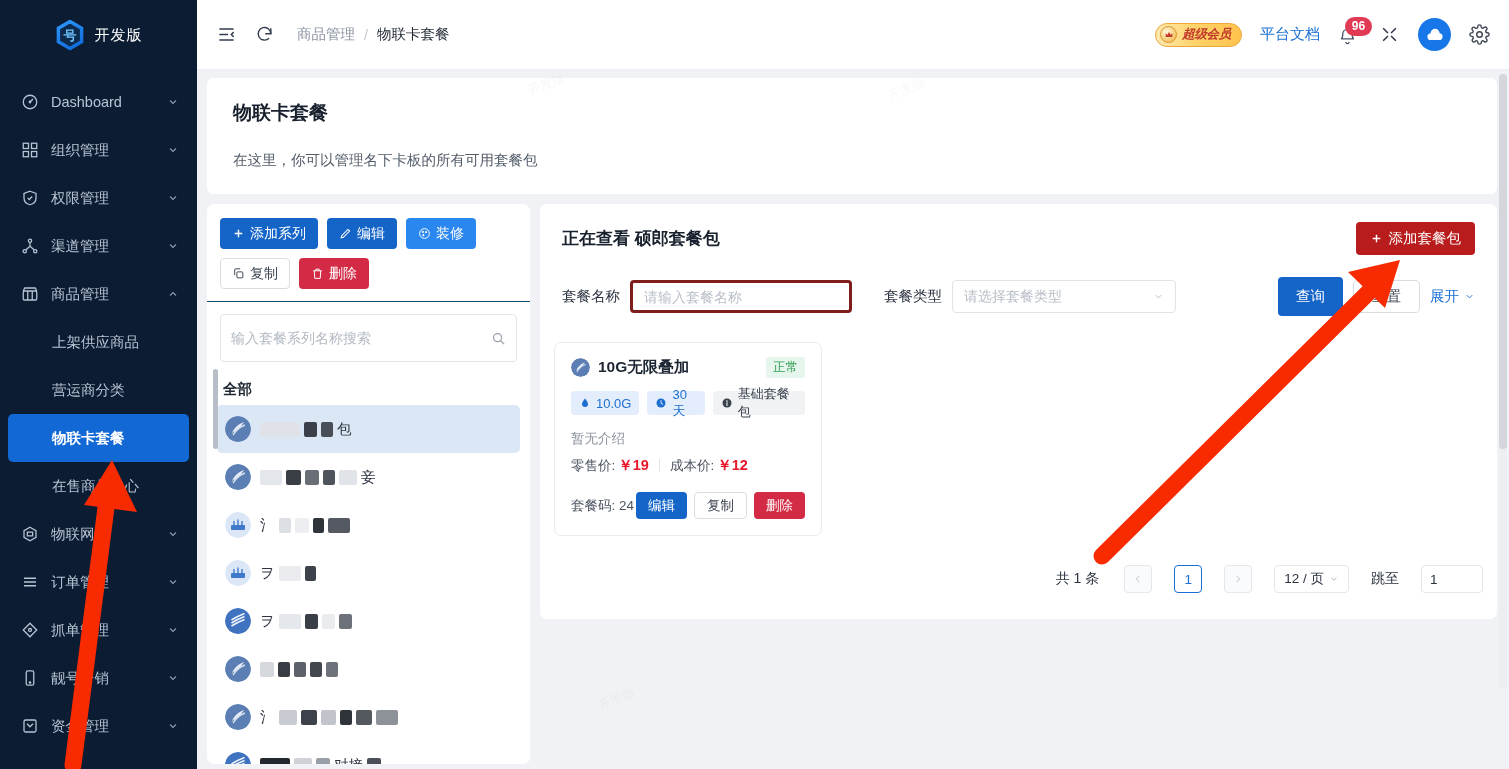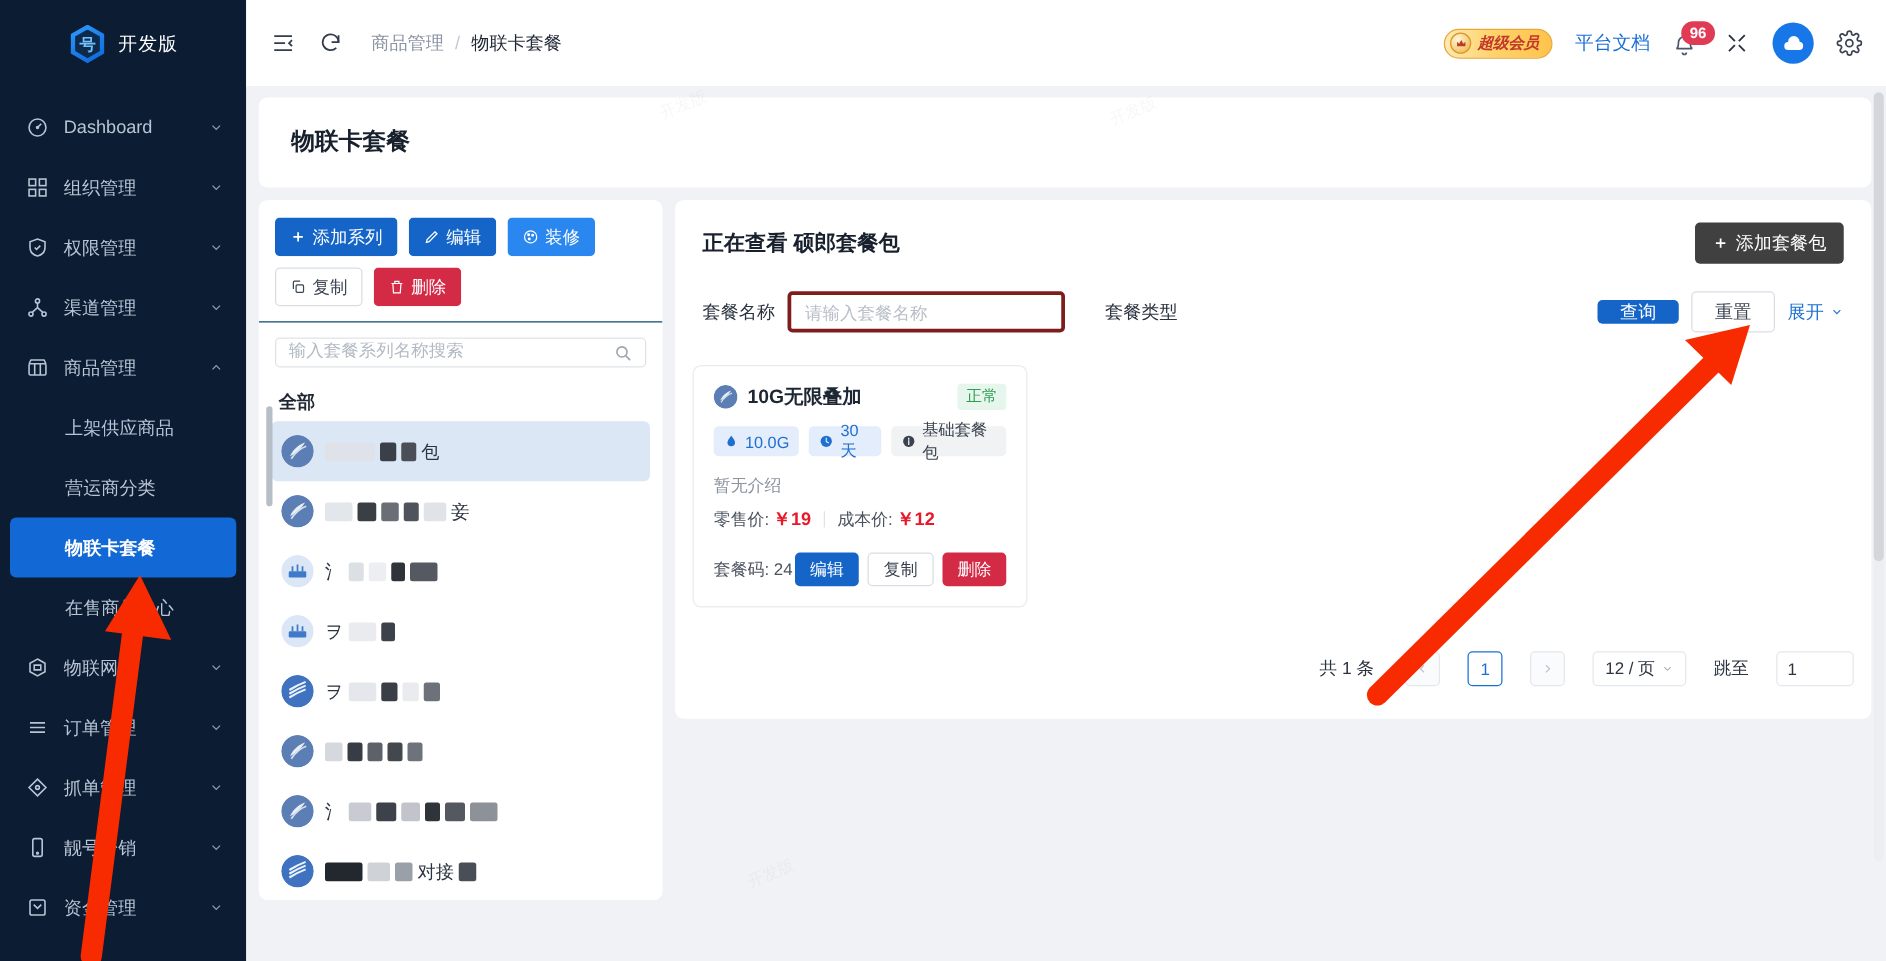--- a/index.html
+++ b/index.html
@@ -177,22 +177,22 @@
     border: 1px solid transparent; white-space: nowrap;
   }
   .btn svg { width: 13px; height: 13px; display: block; }
   .btn-primary { background: #1565c8; color: #fff; }
   .btn-light-blue { background: #2b87f0; color: #fff; }
   .btn-default { background: #fff; color: #3b4452; border-color: #d9dde3; }
   .btn-danger { background: #d32a46; color: #fff; }
 
   .lp-search { padding: 12px 13px 8px 13px; }
   .search-box {
-    height: 24px; border: 1px solid #dfe3e8; border-radius: 4px;
-    display: flex; align-items: center; padding: 0 10px; font-family: Liberation Serif, serif;
+    height: 48px; border: 1px solid #dfe3e8; border-radius: 4px;
+    display: flex; align-items: center; padding: 0 10px;
   }
   .search-box input {
     flex: 1 1 auto; border: none; outline: none;
     font-size: 14px; color: #303a46;
     font-family: inherit; background: transparent;
   }
   .search-box input::placeholder { color: #b3bac3; }
   .search-box .s-ic { width: 15px; height: 15px; color: #9aa3ae; }
   .search-box .s-ic svg { width: 15px; height: 15px; display: block; }
 
@@ -218,21 +218,21 @@
   
   .rpanel {
     flex: 1 1 auto; background: #fff; border-radius: 7px;
     height: 415px; position: relative; overflow: hidden;
   }
   .rp-head { display: flex; align-items: center; padding: 18px 22px 0 22px; }
   .rp-title { font-size: 17px; font-weight: bold; color: #17202c; }
   .rp-title .light { font-weight: bold; }
   .btn-add-pkg {
     margin-left: auto;
-    height: 33px; border-radius: 4px; background: #404040; color: #fff;
+    height: 33px; border-radius: 4px; background: #b91c1c; color: #fff;
     display: inline-flex; align-items: center; gap: 6px;
     padding: 0 14px; font-size: 14.5px; cursor: pointer;
   }
   .btn-add-pkg svg { width: 13px; height: 13px; display: block; }
 
   .filter-bar {
     display: flex; align-items: center; padding: 22px 22px 0 22px; gap: 0;
   }
   .f-label { font-size: 14.5px; color: #2b3340; margin-right: 10px; white-space: nowrap; }
   .f-input {
@@ -243,21 +243,21 @@
   .f-input::placeholder { color: #b9bfc8; }
   .f-select {
     width: 224px; height: 33px; border: 1px solid #dfe3e8; border-radius: 4px;
     display: flex; align-items: center; padding: 0 11px;
     font-size: 14px; color: #b9bfc8; cursor: pointer;
   }
   .f-select .cv { margin-left: auto; width: 11px; height: 11px; color: #b0b7c0; }
   .f-select .cv svg { width: 11px; height: 11px; display: block; }
   .f-gap { width: 32px; }
   .filter-actions { margin-left: auto; display: flex; align-items: center; gap: 10px; }
-  .btn-query { height: 19px; background: #1565c8; color: #fff; border-radius: 4px;
+  .btn-query { height: 39px; background: #1565c8; color: #fff; border-radius: 4px;
     display: inline-flex; align-items: center; padding: 0 18px; font-size: 14.5px; cursor: pointer; }
   .btn-reset { height: 33px; background: #fff; color: #3b4452; border: 1px solid #d9dde3;
     border-radius: 4px; display: inline-flex; align-items: center; padding: 0 18px;
     font-size: 14.5px; cursor: pointer; }
   .btn-expand { color: #1a6fd4; font-size: 14.5px; display: inline-flex; align-items: center;
     gap: 5px; cursor: pointer; }
   .btn-expand svg { width: 11px; height: 11px; display: block; }
 
   
   .pkg-area { padding: 26px 22px 0 14px; }
@@ -593,20 +593,21 @@
     <div class="content">
 
       <div class="wm" style="left:330px; top:5px;">开发版</div>
       <div class="wm" style="left:690px; top:10px;">开发版</div>
       <div class="wm" style="left:1020px; top:290px;">开发版</div>
       <div class="wm" style="left:180px; top:330px;">开发版</div>
       <div class="wm" style="left:400px; top:620px;">开发版</div>
 
       <div class="page-card">
         <div class="page-title">物联卡套餐</div>
+        <div class="page-sub">在这里，你可以管理名下卡板的所有可用套餐包</div>
       </div>
 
       <div class="panels">
 
         <div class="lpanel">
 
           <div class="lp-btns">
             <div class="btn-row">
               <div class="btn btn-primary">
                 <span>
@@ -829,20 +830,28 @@
                 </span>
               <span>添加套餐包</span>
             </div>
           </div>
 
           <div class="filter-bar">
             <span class="f-label">套餐名称</span>
             <input class="f-input" type="text" placeholder="请输入套餐名称" style="">
             <span class="f-gap"></span>
             <span class="f-label">套餐类型</span>
+            <div class="f-select">
+              <span>请选择套餐类型</span>
+              <span class="cv">
+                <svg viewBox="0 0 24 24" fill="none" stroke="currentColor" stroke-width="2">
+                    <path d="M6 9l6 6 6-6"></path>
+                  </svg>
+              </span>
+            </div>
             <div class="filter-actions">
               <div class="btn-query">
                 <span>查询</span>
               </div>
               <div class="btn-reset">
                 <span>重置</span>
               </div>
               <div class="btn-expand">
                 <span>展开</span>
                 <span>

